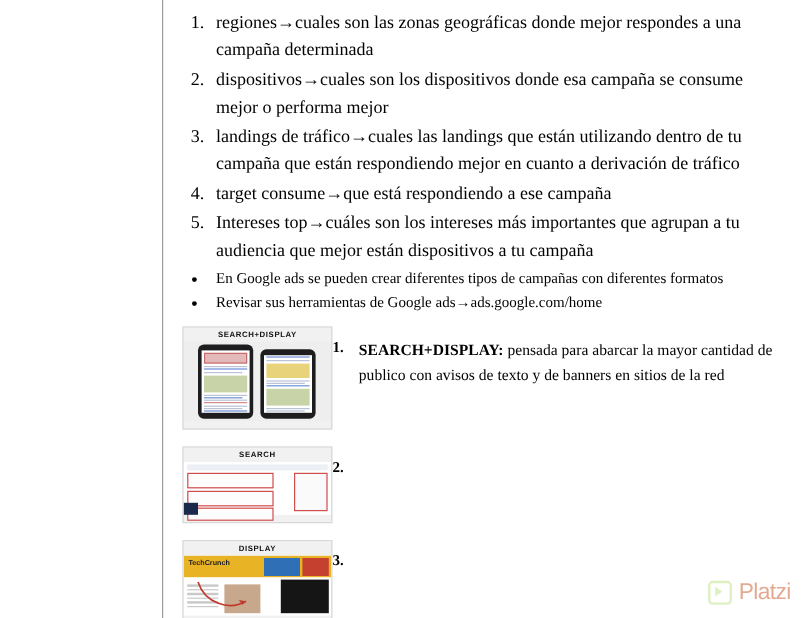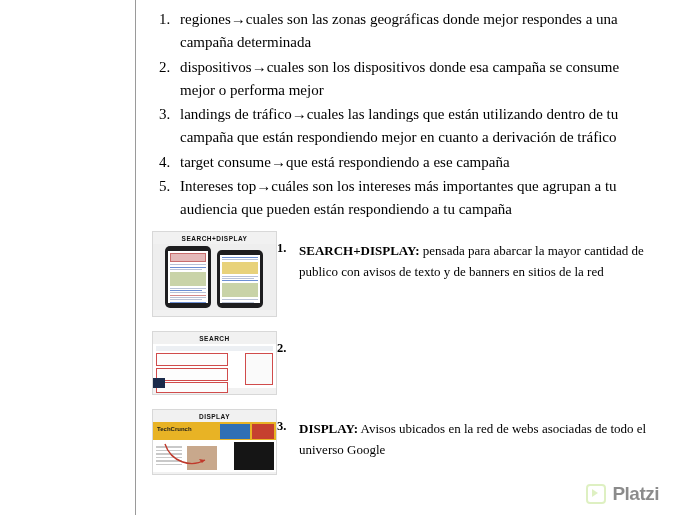--- a/index.html
+++ b/index.html
@@ -237,42 +237,46 @@
     content: "";
     position: absolute;
     left: 4px; top: 3px;
     border-left: 6px solid #b8e07a;
     border-top: 4px solid transparent;
     border-bottom: 4px solid transparent;
   }
   .wm-text {
     font-family: "Liberation Sans", sans-serif;
     font-size: 19px;
-    font-weight: bold;
-    color: #000000;
+    font-weight: normal;
+    color: #c2410c;
     letter-spacing: -0.5px;
   }
 </style>
 </head>
 <body>
 
 <div class="page">
 
   <div class="left-col"></div>
 
   <div class="content">
 
     <ol class="numbered">
       <li>regiones→cuales son las zonas geográficas donde mejor respondes a una campaña determinada</li>
       <li>dispositivos→cuales son los dispositivos donde esa campaña se consume mejor o performa mejor</li>
       <li>landings de tráfico→cuales las landings que están utilizando dentro de tu campaña que están respondiendo mejor en cuanto a derivación de tráfico</li>
       <li>target consume→que está respondiendo a ese campaña</li>
-      <li>Intereses top→cuáles son los intereses más importantes que agrupan a tu audiencia que pueden están respondiendo a tu campaña</li>
+      <li>Intereses top→cuáles son los intereses más importantes que agrupan a tu audiencia que mejor están dispositivos a tu campaña</li>
     </ol>
 
+    <ul class="bulleted">
+      <li>En Google ads se pueden crear diferentes tipos de campañas con diferentes formatos</li>
+      <li>Revisar sus herramientas de Google ads→ads.google.com/home</li>
+    </ul>
 
 
     <ul class="camp-list">
 
       <li class="camp-item">
         <div class="thumb-wrap">
           <div class="thumb t1">
             <div class="cap">SEARCH+DISPLAY</div>
             <div class="phones">
               <div class="phone phone-a">
@@ -356,23 +360,20 @@
               <div class="dark"></div>
               <svg class="curve" viewBox="0 0 70 30">
                 <path d="M4 2 C 10 20, 30 26, 44 18" stroke="#c0392b" stroke-width="1.4" fill="none"></path>
                 <path d="M44 18 l -6 -1 l 3 4 z" fill="#c0392b"></path>
               </svg>
             </div>
           </div>
         </div>
         <div class="camp-text">
           <div class="camp-num">3.</div>
-          <div class="camp-body">
-            <b>DISPLAY:</b><span> Avisos ubicados en la red de webs asociadas de todo el universo Google</span>
-          </div>
         </div>
       </li>
 
     </ul>
   </div>
 
   <div class="watermark">
     <div class="wm-mark"></div>
     <div class="wm-text">Platzi</div>
   </div>

